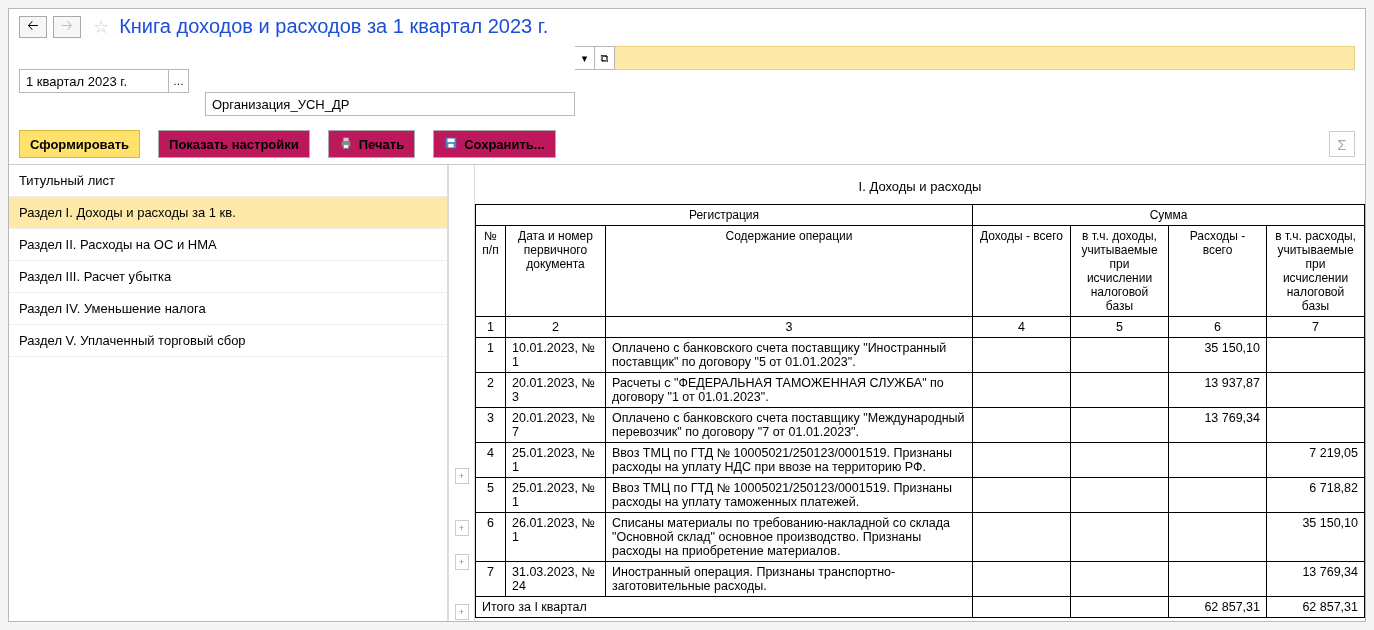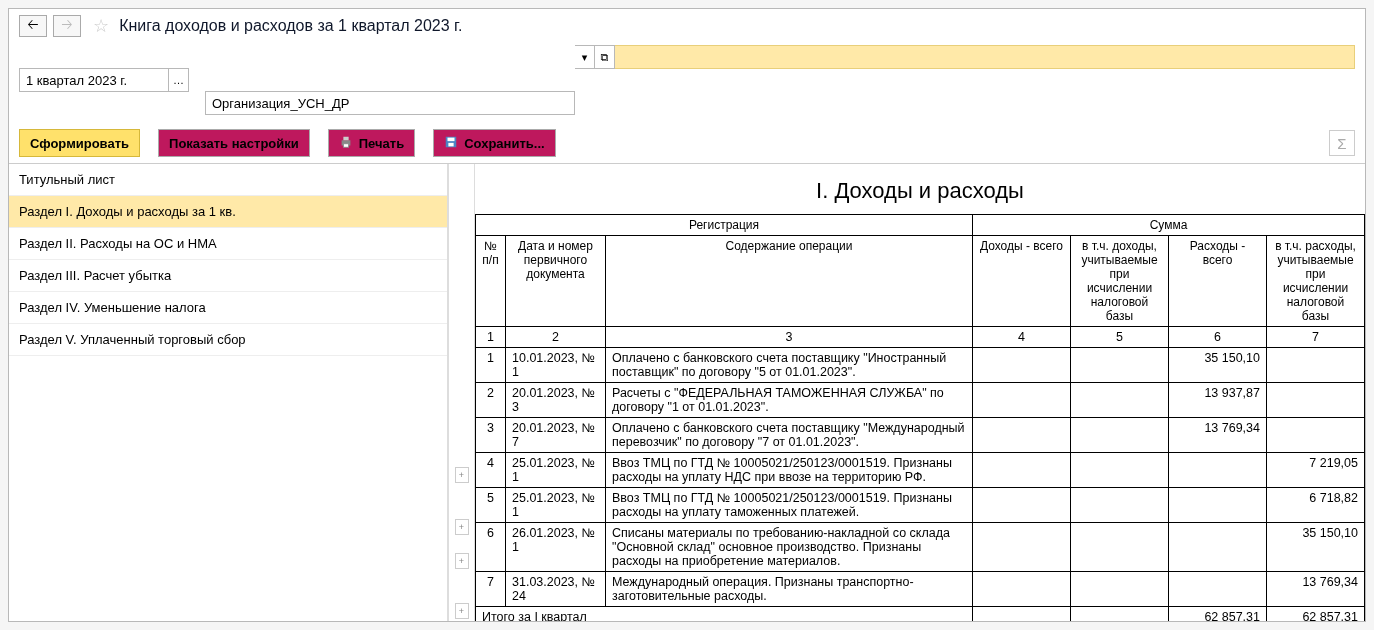--- a/index.html
+++ b/index.html
@@ -2,41 +2,41 @@
 <html><head>
 <meta charset="utf-8">
 <style>
   * { box-sizing: border-box; font-family: Arial, sans-serif; }
   body { margin: 0; background: #f5f5f5; padding: 8px; }
   .app-frame { background: #fff; border: 1px solid #b8b8b8; width: 1358px; height: 614px; display:flex; flex-direction:column; overflow:hidden; }
   .header-bar { display:flex; align-items:center; padding: 6px 10px 4px 10px; gap:6px; }
   .nav-btn { width:28px; height:22px; border:1px solid #aaa; background:#f7f7f7; display:flex; align-items:center; justify-content:center; cursor:pointer; font-size:14px; }
   .nav-btn:nth-child(2){color:#bbb;}
   .star-icon { font-size:18px; color:#ccc; margin:0 4px 0 6px; }
-  .title { font-size:16px; color:#0f172a; font-weight:400; }
+  .title { font-size:20px; color:#1d4ed8; font-weight:400; }
   .filters-row { display:flex; align-items:center; gap:16px; padding:4px 10px; }
   .period-select { display:flex; }
   .period-input { width:150px; height:24px; border:1px solid #b8b8b8; background:#fff; font-size:13px; padding:2px 6px; }
   .combo-btn { width:20px; height:24px; border:1px solid #b8b8b8; border-left:none; background:#fff; display:flex; align-items:center; justify-content:center; cursor:pointer; font-size:11px;}
   .org-wrap { display:flex; flex:1; }
   .org-input { width:370px; height:24px; border:1px solid #b8b8b8; background:#fff; font-size:13px; padding:2px 6px;margin-top:46px; }
   .yellow-fill { flex:1; height:24px; background:#ffe9a8; border:1px solid #e8cf7a; border-left:none; }
   .toolbar { display:flex; align-items:center; gap:18px; padding:10px 10px 6px 10px; }
   .btn { height:28px; border:1px solid #aaa; background:#be185d; padding:0 10px; font-size:13px; display:flex; align-items:center; gap:6px; cursor:pointer;font-weight:bold; }
   .btn-primary { background:#ffe16b; border-color:#d6b83a; font-weight:bold;}
   .sigma-btn { width:26px; height:26px; border:1px solid #ccc; display:flex; align-items:center; justify-content:center; color:#aaa; font-size:15px; margin-left:auto;}
   .body-split { display:flex; flex:1; border-top:1px solid #ccc; min-height:0;}
   .sidebar { width:440px; border-right:2px solid #ddd; background:#fff; overflow:auto;}
   .side-item { padding:8px 10px; font-size:13px; border-bottom:1px solid #eee; cursor:pointer;}
   .side-item.active { background:#ffe9a8; }
   .main-area { flex:1; display:flex; min-width:0;}
   .gutter { width:26px; border-right:1px solid #ddd; font-size:11px; color:#888; text-align:center;}
   .gutter-cell { height:16px; display:flex; align-items:center; justify-content:center; border:1px solid #ccc; width:14px; margin:1px auto; font-size:9px;}
   .report { flex:1; overflow:auto; font-size:12.5px;}
-  .report-title { text-align:center; font-size:22px; padding:14px 0 10px 0;}
+  .report-title { text-align:center; font-size:13px; padding:14px 0 10px 0;}
   table.data { border-collapse:collapse; width:100%; min-width:880px;}
   table.data th, table.data td { border:1px solid #000; padding:3px 6px; vertical-align:top;}
   table.data th { font-weight:400; text-align:center; font-size:12px;}
   .col-n { width:30px; text-align:center;}
   .col-doc{ width:100px;}
   .col-desc{ }
   .col-num{ width:98px; text-align:right;}
   .idx-row td { text-align:center; }
   .total-row td { font-weight:400;}
   .printer-icon svg, .save-icon svg { width:14px; height:14px;}
@@ -190,21 +190,21 @@
                 <td class="col-doc">26.01.2023, № 1</td>
                 <td class="col-desc">Списаны материалы по требованию-накладной со склада "Основной склад" основное производство. Признаны расходы на приобретение материалов.</td>
                 <td class="col-num"></td>
                 <td class="col-num"></td>
                 <td class="col-num"></td>
                 <td class="col-num">35 150,10</td>
               </tr>
               <tr>
                 <td class="col-n">7</td>
                 <td class="col-doc">31.03.2023, № 24</td>
-                <td class="col-desc">Международный операция. Признаны транспортно-заготовительные расходы.</td>
+                <td class="col-desc">Иностранный операция. Признаны транспортно-заготовительные расходы.</td>
                 <td class="col-num"></td>
                 <td class="col-num"></td>
                 <td class="col-num"></td>
                 <td class="col-num">13 769,34</td>
               </tr>
             </tbody>
           <tfoot>
             <tr class="total-row">
               <td colspan="3">Итого за I квартал</td>
               <td class="col-num"></td>

